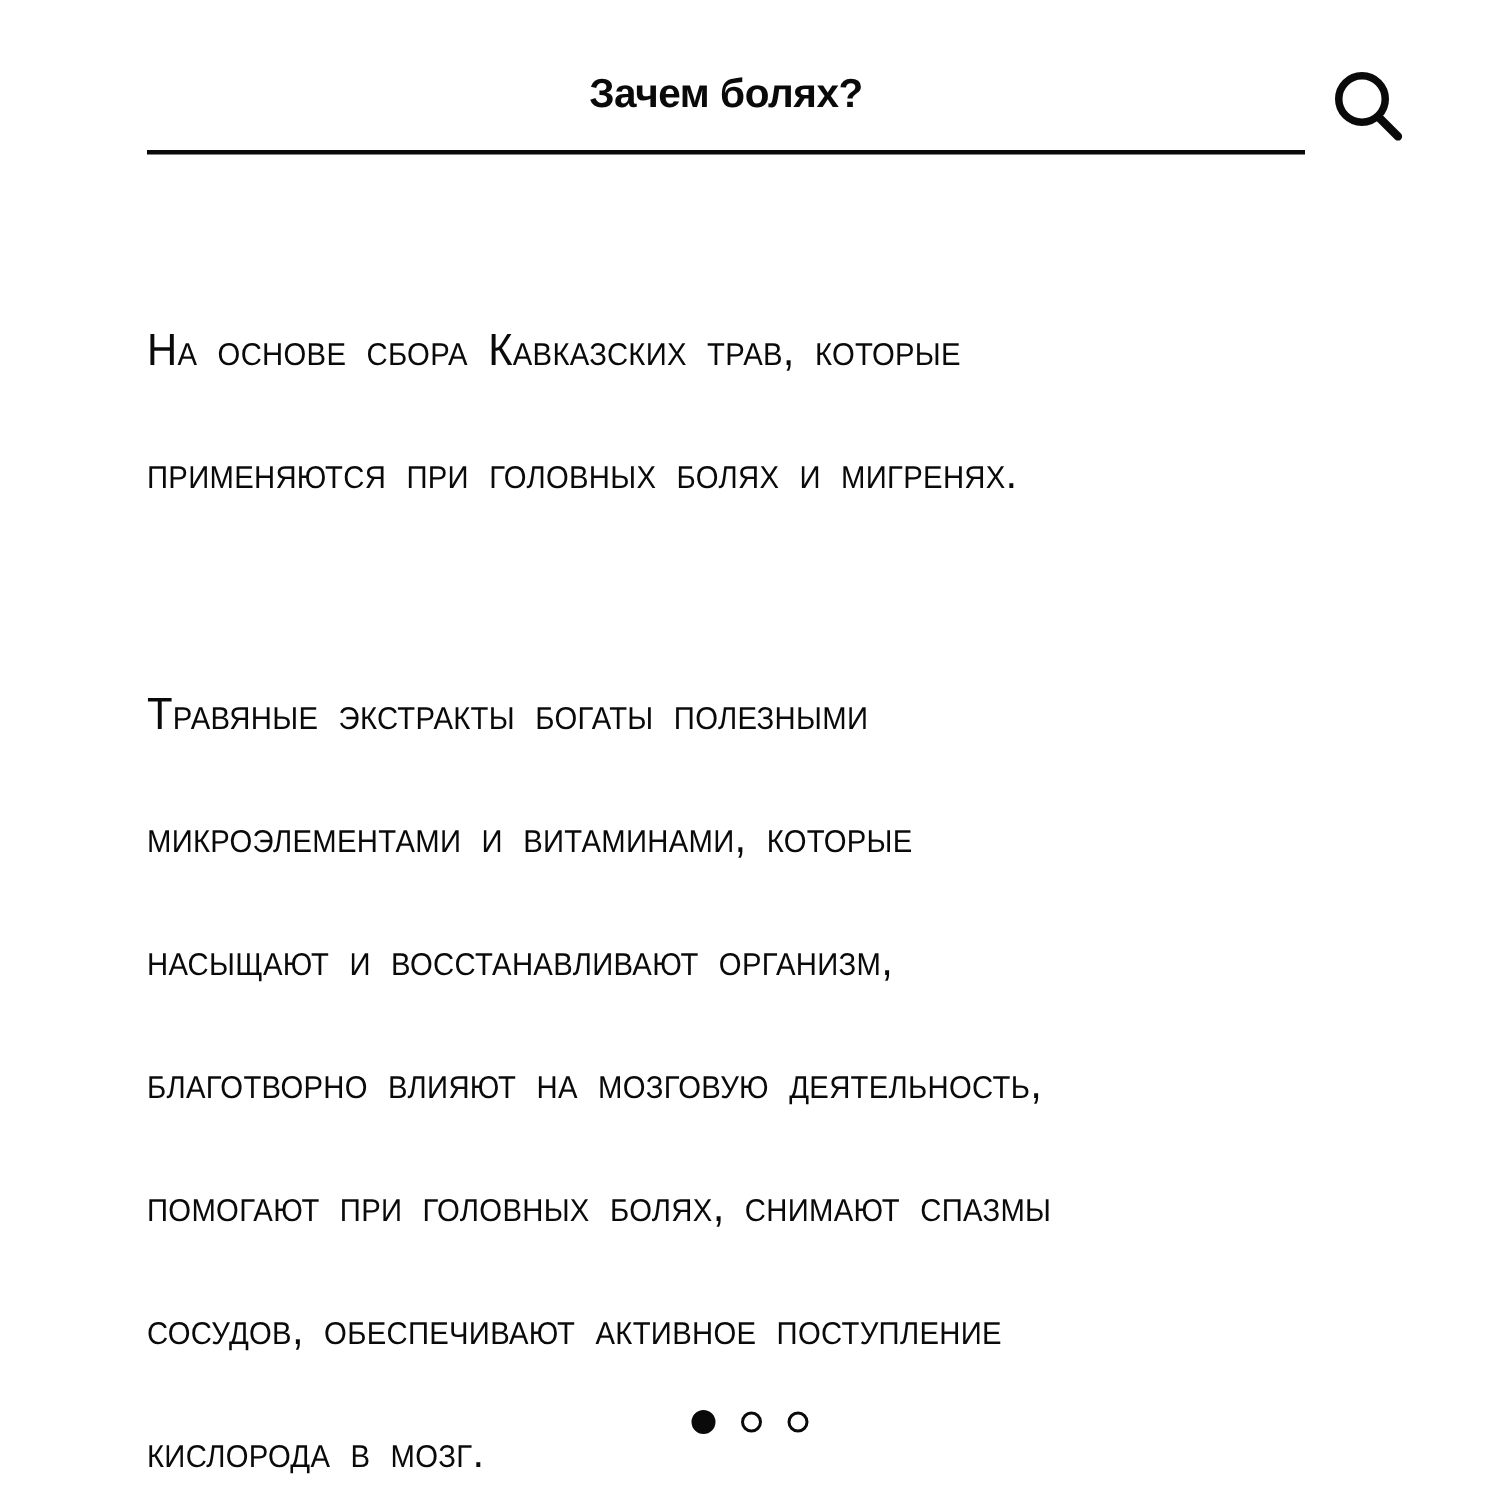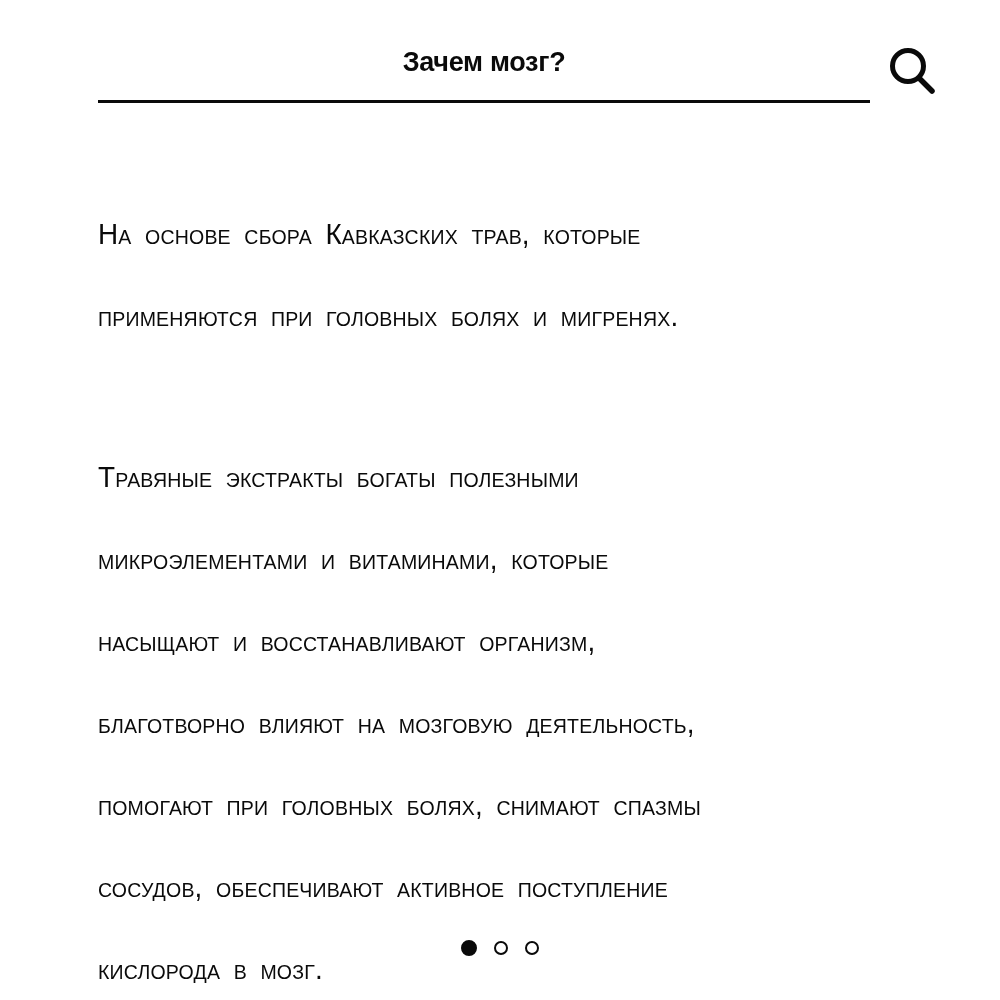--- a/index.html
+++ b/index.html
@@ -90,21 +90,21 @@
     background: #0a0a0a;
     width: 16px;
     height: 16px;
     margin-top: -1px;
   }
 </style>
 </head>
 <body>
 
 <div class="header">
-  <div class="title">Зачем мозг?</div>
+  <div class="title">Зачем болях?</div>
   <div class="divider"></div>
   <div class="search-btn">
     <svg width="60" height="60" viewBox="0 0 60 60">
       <circle cx="24" cy="26" r="15.5" fill="none" stroke="#0a0a0a" stroke-width="5"></circle>
       <line x1="36" y1="39" x2="48" y2="51" stroke="#0a0a0a" stroke-width="5.5" stroke-linecap="round"></line>
     </svg>
   </div>
 </div>
 
 <div class="content">

